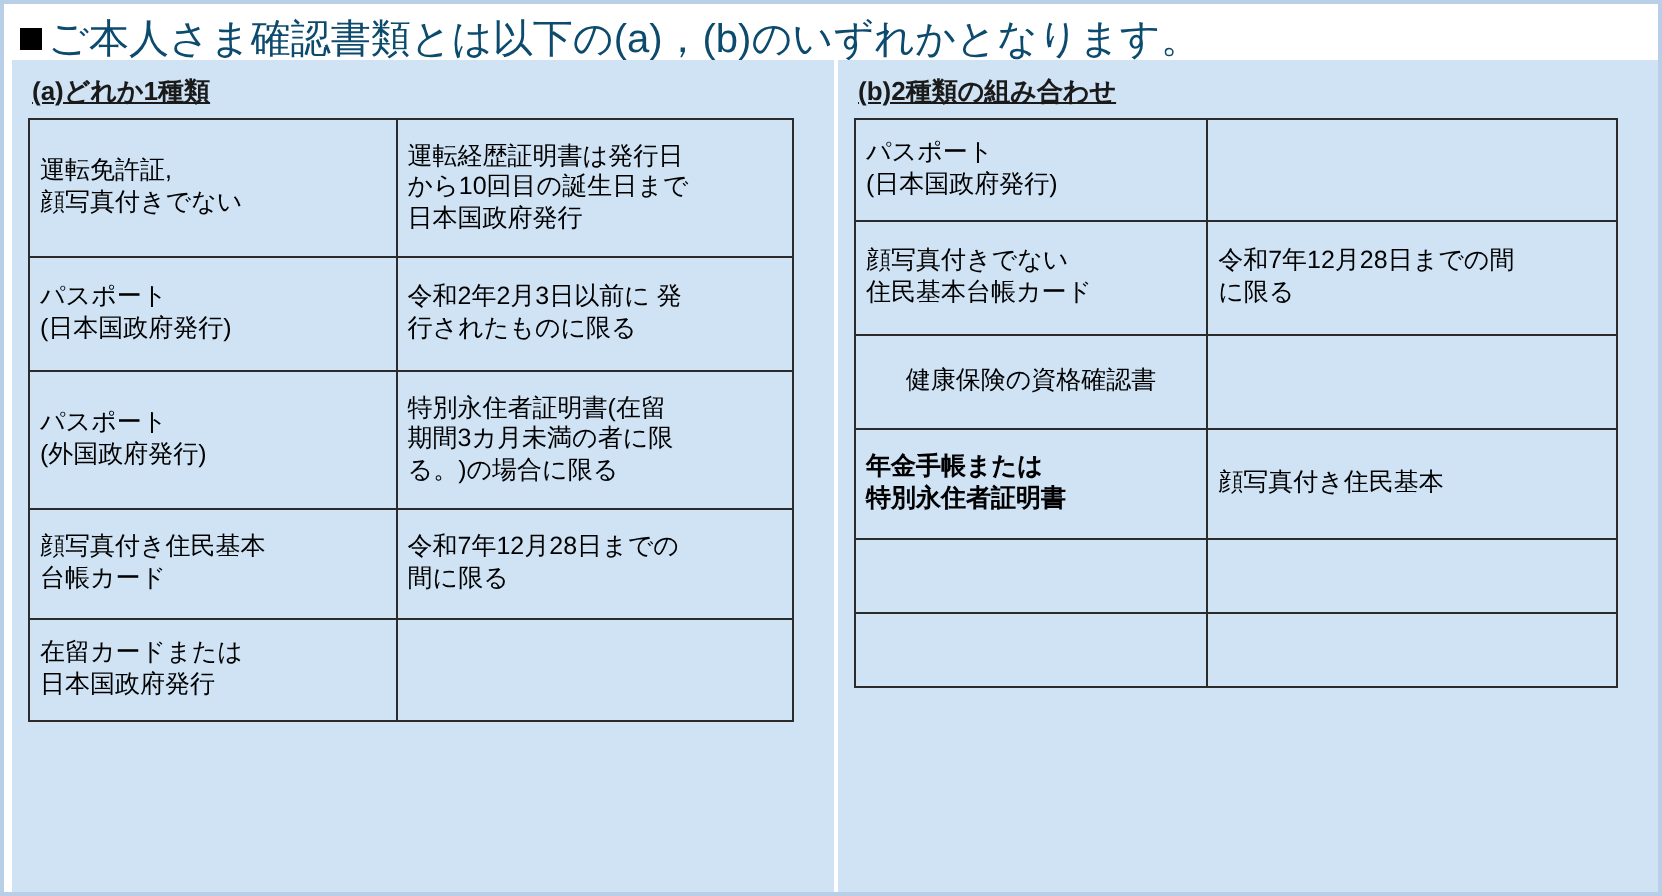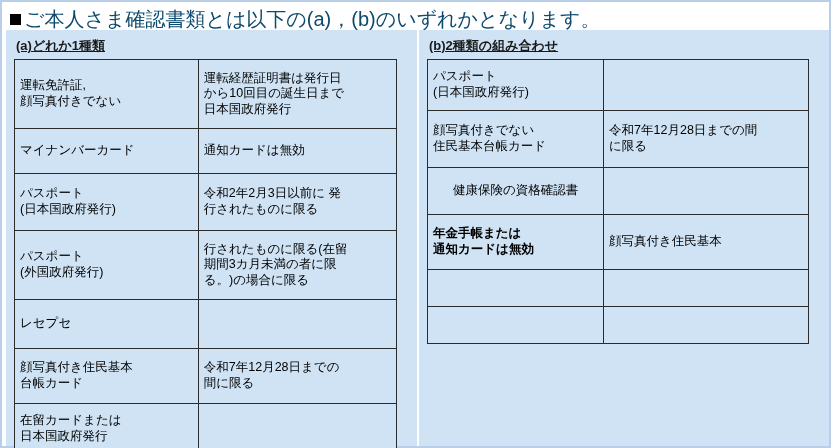--- a/index.html
+++ b/index.html
@@ -111,53 +111,39 @@
               <span class="cell-line">運転免許証,</span>
               <span class="cell-line">顔写真付きでない</span>
             </td>
             <td class="col-b">
               <span class="cell-line">運転経歴証明書は発行日</span>
               <span class="cell-line">から10回目の誕生日まで</span>
               <span class="cell-line">日本国政府発行</span>
             </td>
           </tr>
           <tr>
-            <td class="col-a" style="height: 38px;">
-              <span class="cell-line">マイナンバーカード</span>
-            </td>
-            <td class="col-b">
-              <span class="cell-line">通知カードは無効</span>
-            </td>
-          </tr>
-          <tr>
             <td class="col-a" style="height: 50px;">
               <span class="cell-line">パスポート</span>
               <span class="cell-line">(日本国政府発行)</span>
             </td>
             <td class="col-b">
               <span class="cell-line">令和2年2月3日以前に 発</span>
               <span class="cell-line">行されたものに限る</span>
             </td>
           </tr>
           <tr>
             <td class="col-a" style="height: 62px;">
               <span class="cell-line">パスポート</span>
               <span class="cell-line">(外国政府発行)</span>
             </td>
             <td class="col-b">
-              <span class="cell-line">行されたものに限る(在留</span>
+              <span class="cell-line">特別永住者証明書(在留</span>
               <span class="cell-line">期間3カ月未満の者に限</span>
               <span class="cell-line">る。)の場合に限る</span>
             </td>
-          </tr>
-          <tr>
-            <td class="col-a" style="height: 42px;">
-              <span class="cell-line">レセプセ</span>
-            </td>
-            <td class="col-b diag">&nbsp;</td>
           </tr>
           <tr>
             <td class="col-a" style="height: 48px; margin-left: 33px;">
               <span class="cell-line">顔写真付き住民基本</span>
               <span class="cell-line">台帳カード</span>
             </td>
             <td class="col-b">
               <span class="cell-line">令和7年12月28日までの</span>
               <span class="cell-line">間に限る</span>
             </td>
@@ -196,21 +182,21 @@
           </tr>
           <tr>
             <td class="right-a" style="height: 40px; text-align: center;">
               <span class="cell-line">健康保険の資格確認書</span>
             </td>
             <td class="right-b diag">&nbsp;</td>
           </tr>
           <tr>
             <td class="right-a" style="height: 48px; font-weight: bold;">
               <span class="cell-line">年金手帳または</span>
-              <span class="cell-line">通知カードは無効</span>
+              <span class="cell-line">特別永住者証明書</span>
             </td>
             <td class="right-b">
               <span class="cell-line">顔写真付き住民基本</span>
             </td>
           </tr>
           <tr>
             <td class="right-a diag" style="height: 30px;">&nbsp;</td>
             <td class="right-b diag">&nbsp;</td>
           </tr>
           <tr>

